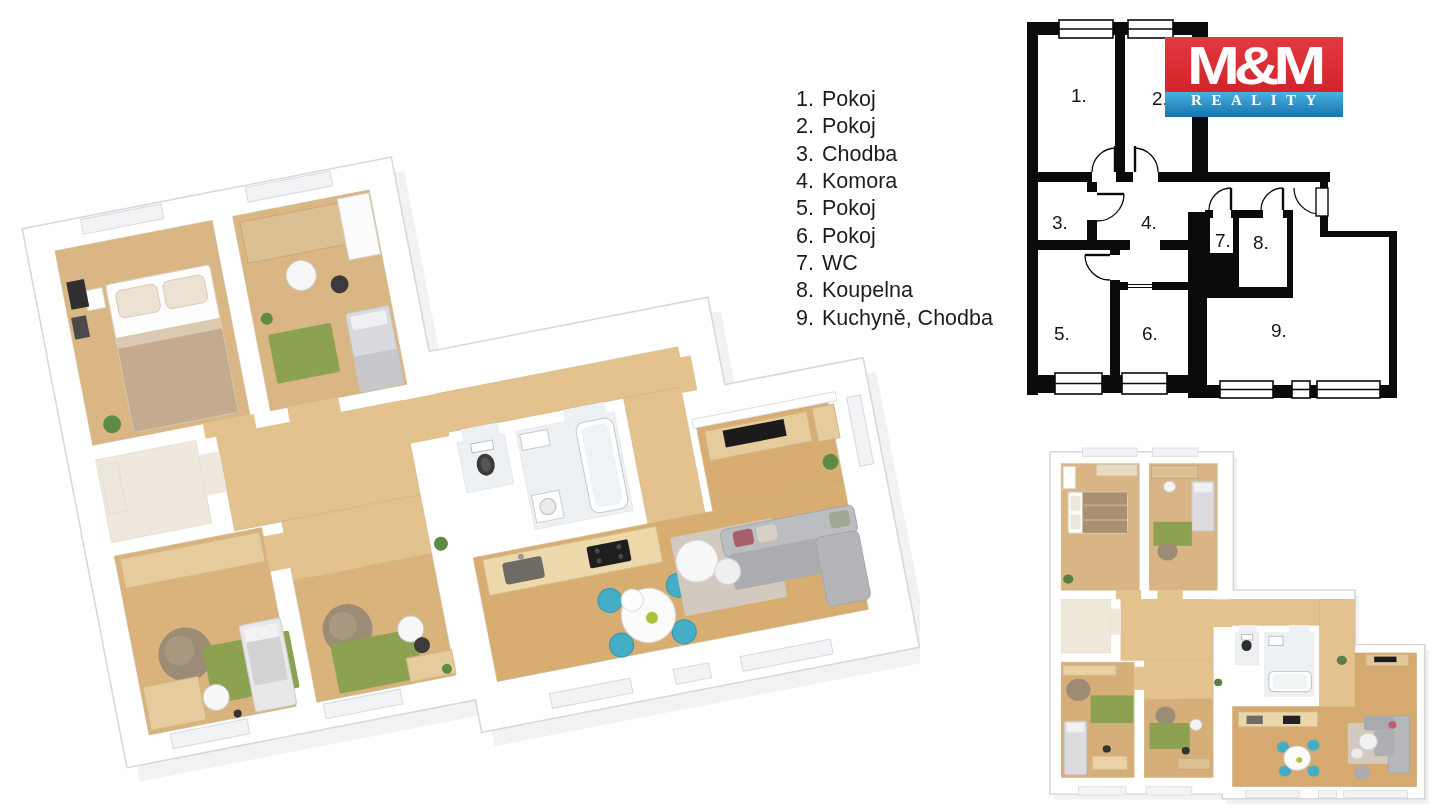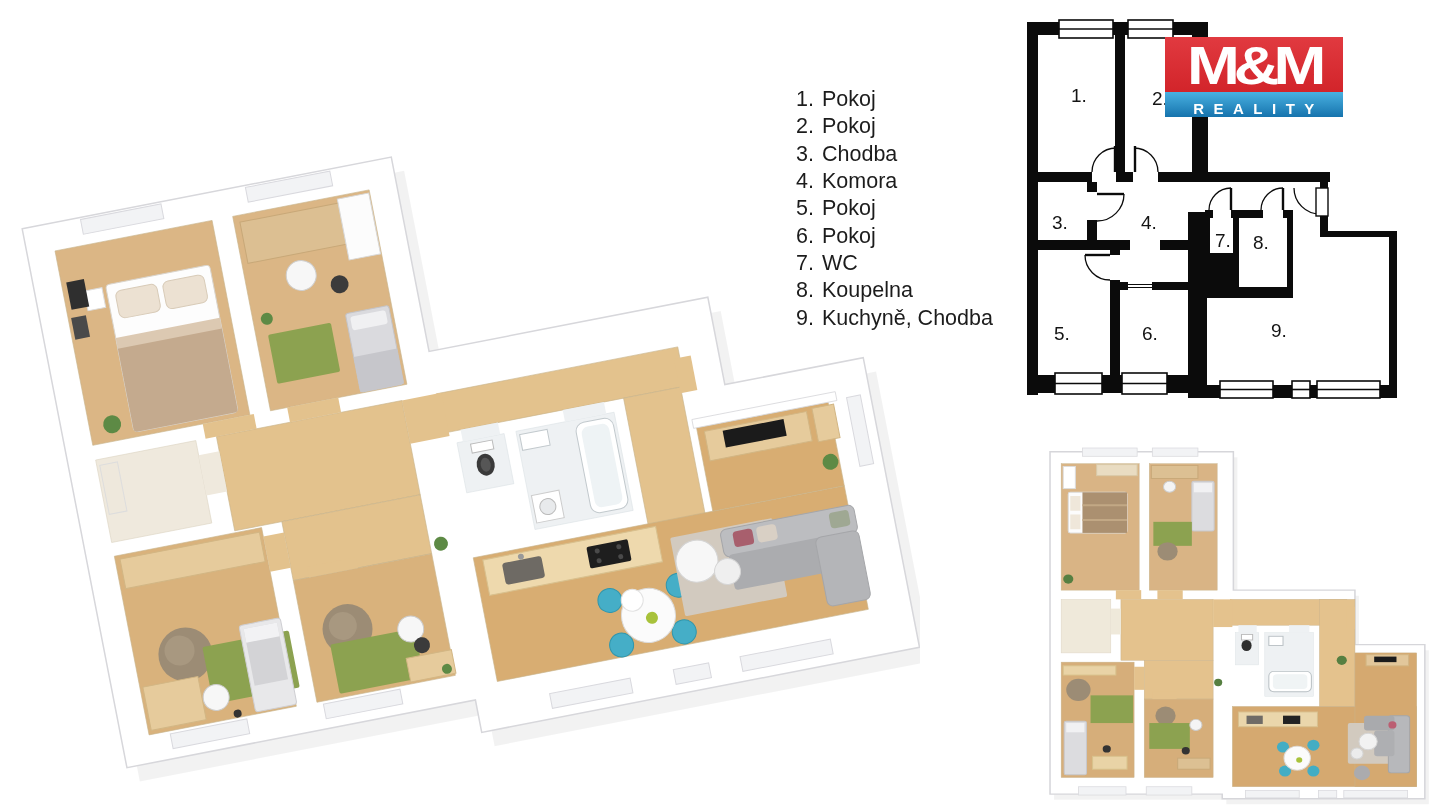--- a/index.html
+++ b/index.html
@@ -10,21 +10,21 @@
   .legend-row{display:flex;align-items:center;height:27.3px;}
   .legend-num{width:24px;text-align:left;}
   .legend-label{margin-left:2px;white-space:nowrap;}
   
   .logo{position:absolute;left:1165px;top:37px;width:178px;z-index:30;}
   .logo-red{height:55px;background:linear-gradient(180deg,#e13a40 0%,#d2242a 100%);
             display:flex;align-items:center;justify-content:center;overflow:hidden;}
   .logo-mm{color:#fff;font-weight:900;font-size:52px;line-height:1;letter-spacing:-5px;
            transform:scaleX(1.22) scaleY(1.04);}
   .logo-blue{height:25px;background:linear-gradient(180deg,#49b1e1 0%,#1673ad 100%);
-             display:flex;align-items:flex-end;justify-content:center;}
+             display:flex;align-items:flex-start;justify-content:center;font-family:Liberation Serif, serif;}
   .logo-reality{color:#fff;font-weight:700;font-size:15px;letter-spacing:9.5px;padding-left:9px;
                 white-space:nowrap;}
   
   .plan2d{position:absolute;left:1025px;top:18px;z-index:10;}
   .plan3dL{position:absolute;left:20px;top:140px;z-index:5;}
   .plan3dS{position:absolute;left:1040px;top:445px;z-index:5;}
   .room-num{font-family:"Liberation Sans",sans-serif;font-size:19px;fill:#141414;}
 </style>
 </head>
 <body>

